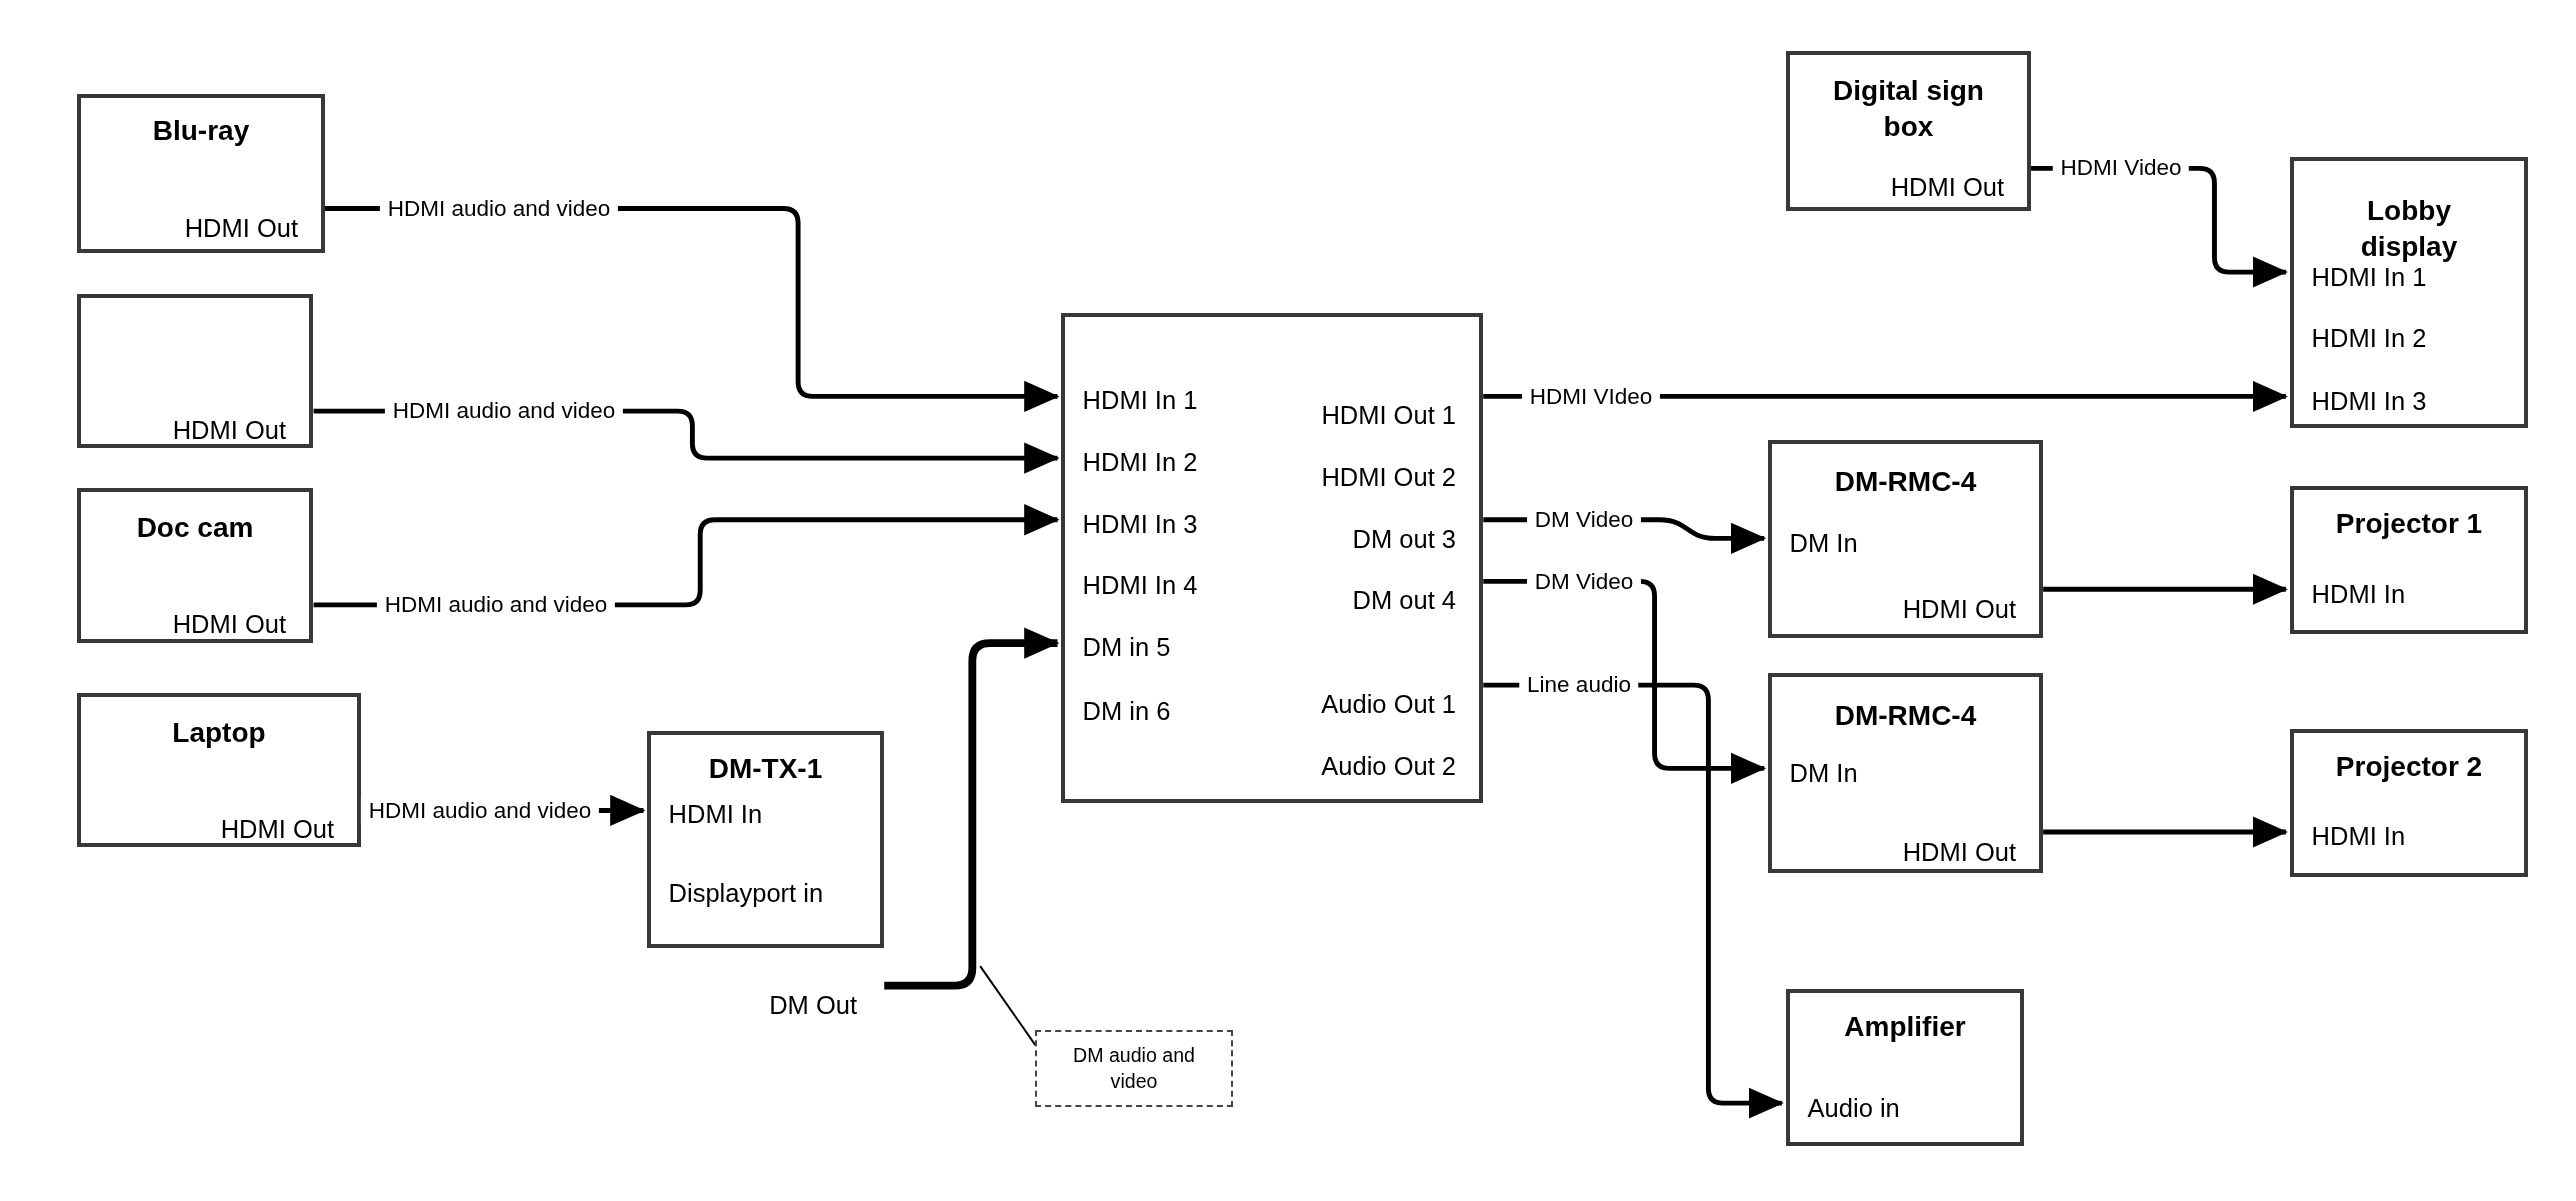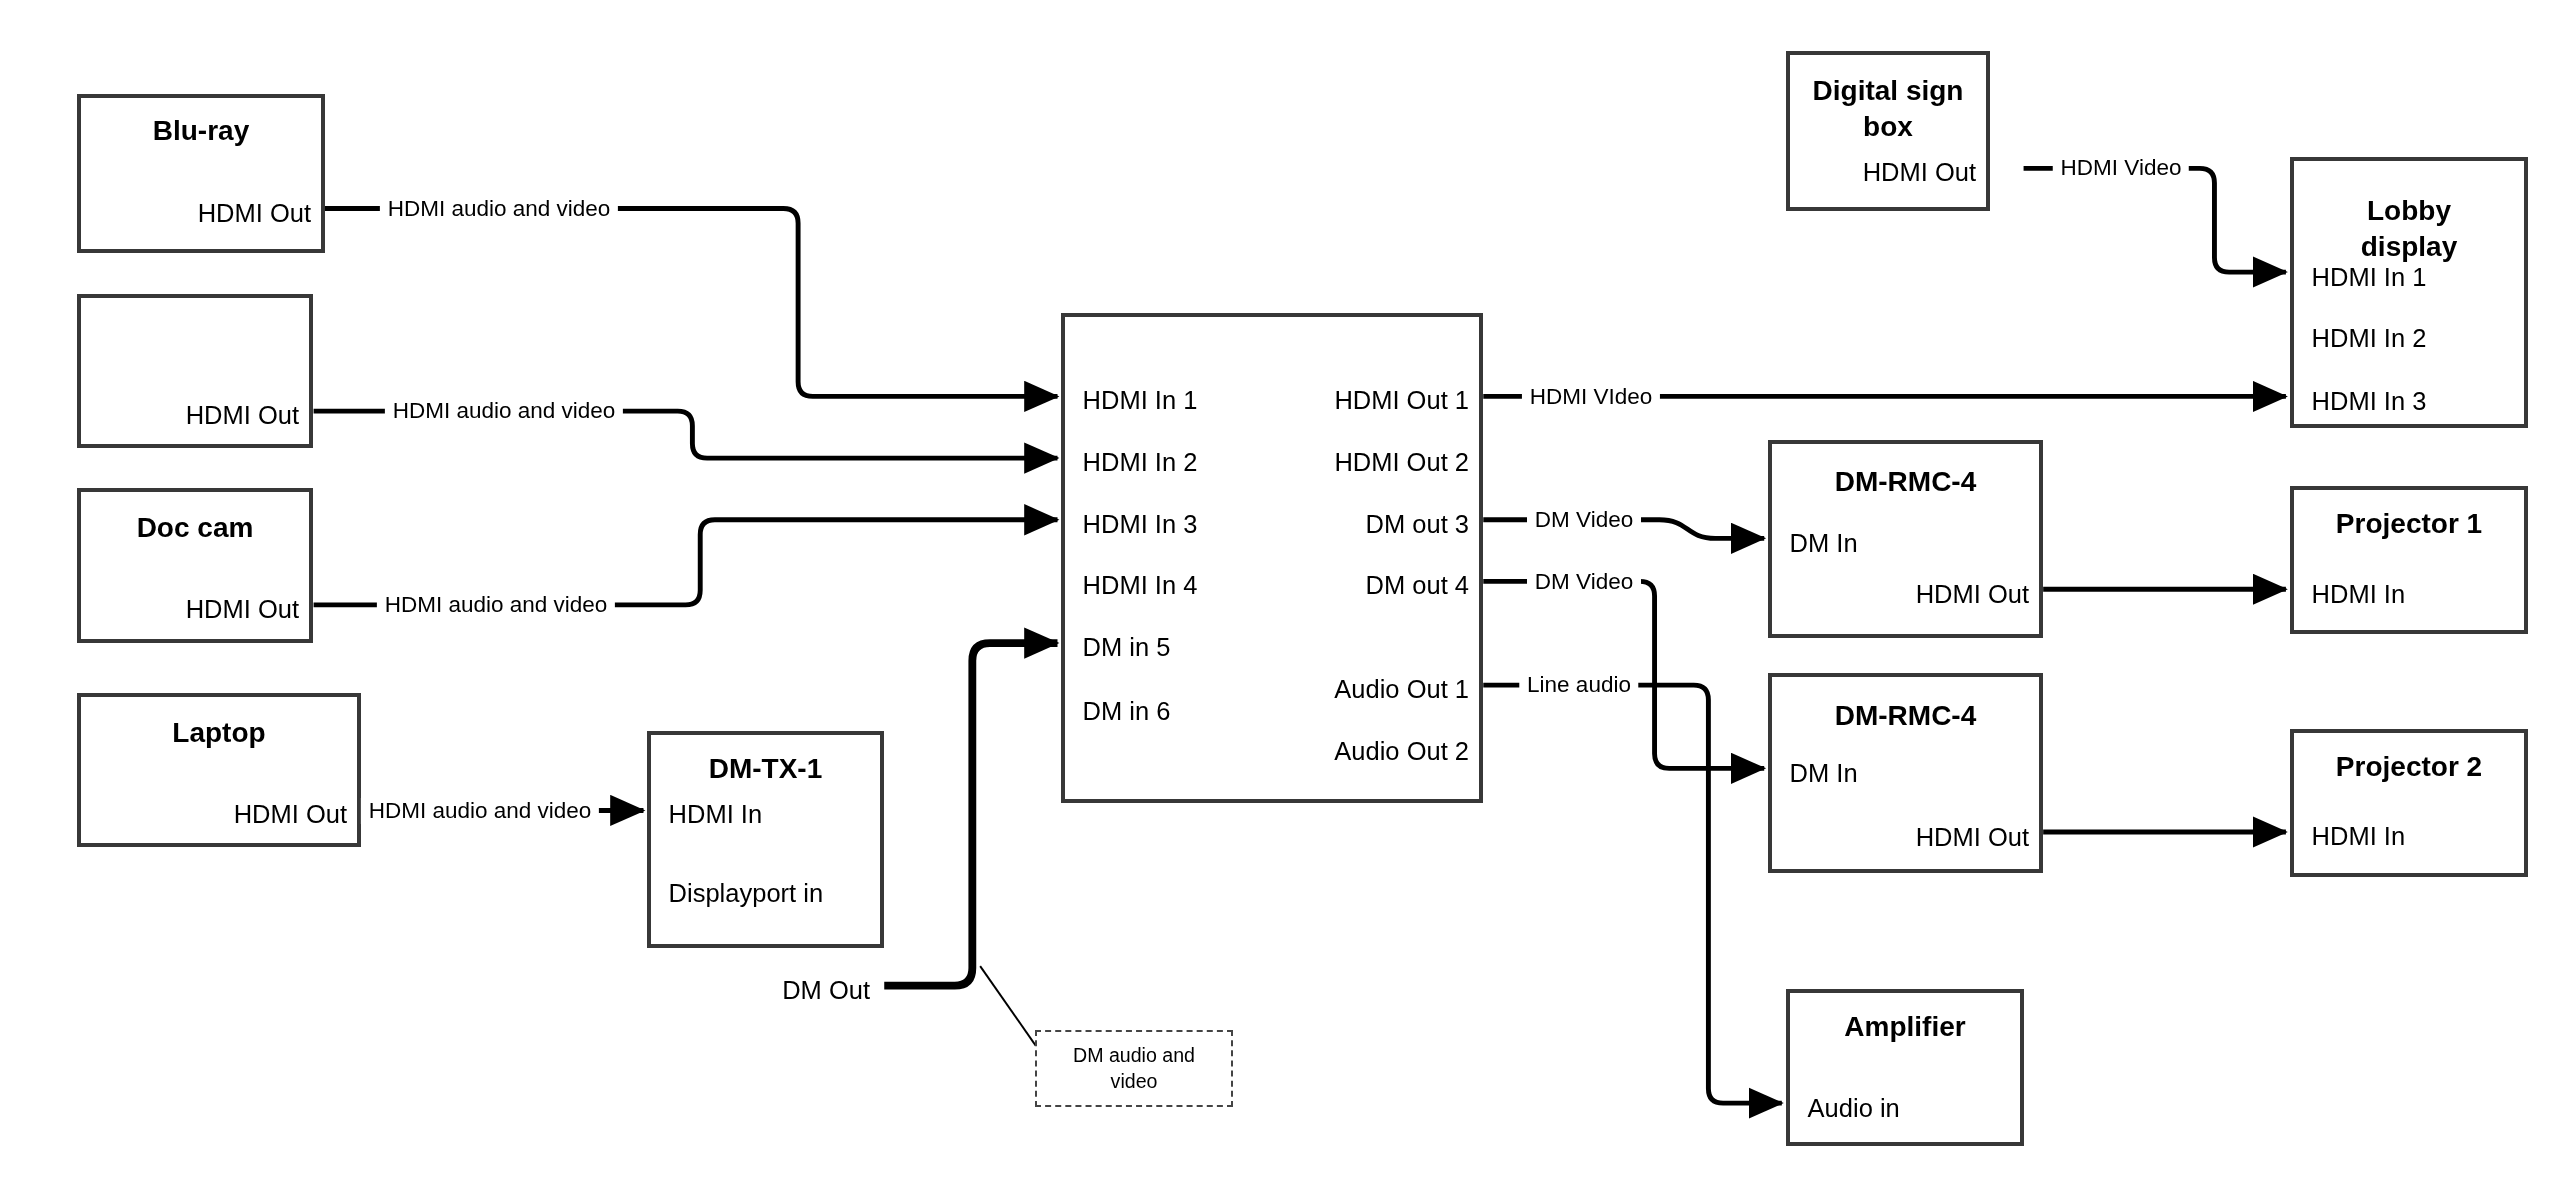--- a/index.html
+++ b/index.html
@@ -7,21 +7,21 @@
           font-family:"Liberation Sans",sans-serif;color:#000;overflow:hidden;}
   .wires{position:absolute;left:0;top:0;}
   .wire{stroke:#000000;stroke-width:5;fill:none;}
   .wire-thick{stroke-width:8;}
   .callout{stroke:#000000;stroke-width:2;fill:none;}
   .node{position:absolute;border:4.9px solid #383838;background:#ffffff;box-sizing:border-box;}
   .title{position:absolute;left:0;right:0;text-align:center;font-size:28px;font-weight:bold;
          line-height:36px;white-space:pre-line;}
   .port{position:absolute;font-size:25.5px;transform:translateY(-50%);white-space:nowrap;}
   .pl{left:17.6px;}
-  .pr{right:10px;}
+  .pr{right:23px;margin-top:15px;}
   .edge-label{position:absolute;transform:translate(-50%,-50%);background:#ffffff;
               padding:0 7.8px;font-size:22.5px;white-space:nowrap;}
   .note{position:absolute;border:2px dashed #444444;background:#ffffff;box-sizing:border-box;
         font-size:19.6px;line-height:25.5px;white-space:pre-line;text-align:center;
         display:flex;align-items:center;justify-content:center;}
 </style>
 </head>
 <body>
 
 <div class="canvas">
@@ -81,21 +81,21 @@
     <div class="port pl" style="top:330px">DM in 5</div>
     <div class="port pl" style="top:394px">DM in 6</div>
     <div class="port pr" style="top:83px">HDMI Out 1</div>
     <div class="port pr" style="top:145px">HDMI Out 2</div>
     <div class="port pr" style="top:207px">DM out 3</div>
     <div class="port pr" style="top:268px">DM out 4</div>
     <div class="port pr" style="top:372px">Audio Out 1</div>
     <div class="port pr" style="top:434px">Audio Out 2</div>
   </div>
 
-  <div class="node" style="left:1786px;top:51px;width:204px;height:160px">
+  <div class="node" style="left:1786px;top:51px;width:245px;height:160px">
     <div class="title" style="top:17.6px">Digital sign
 box</div>
     <div class="port pr" style="top:117px">HDMI Out</div>
   </div>
 
   <div class="node" style="left:2290px;top:157px;width:238px;height:271px">
     <div class="title" style="top:32px">Lobby
 display</div>
     <div class="port pl" style="top:116px">HDMI In 1</div>
     <div class="port pl" style="top:177px">HDMI In 2</div>

